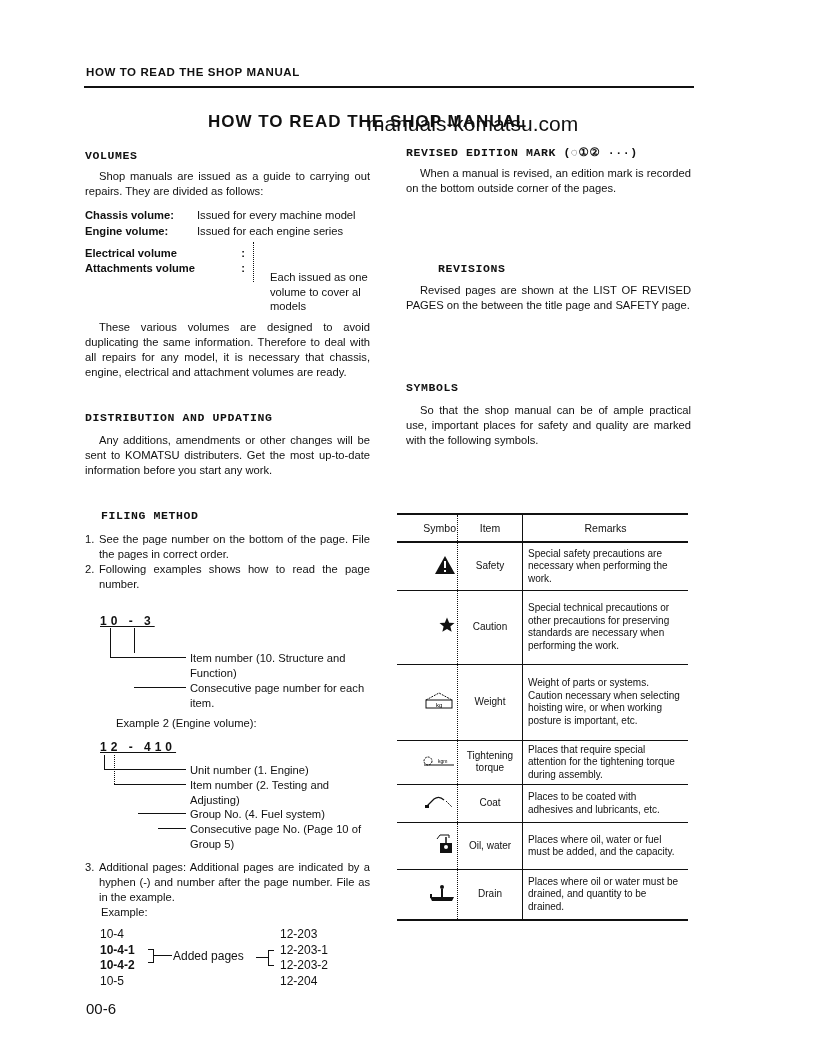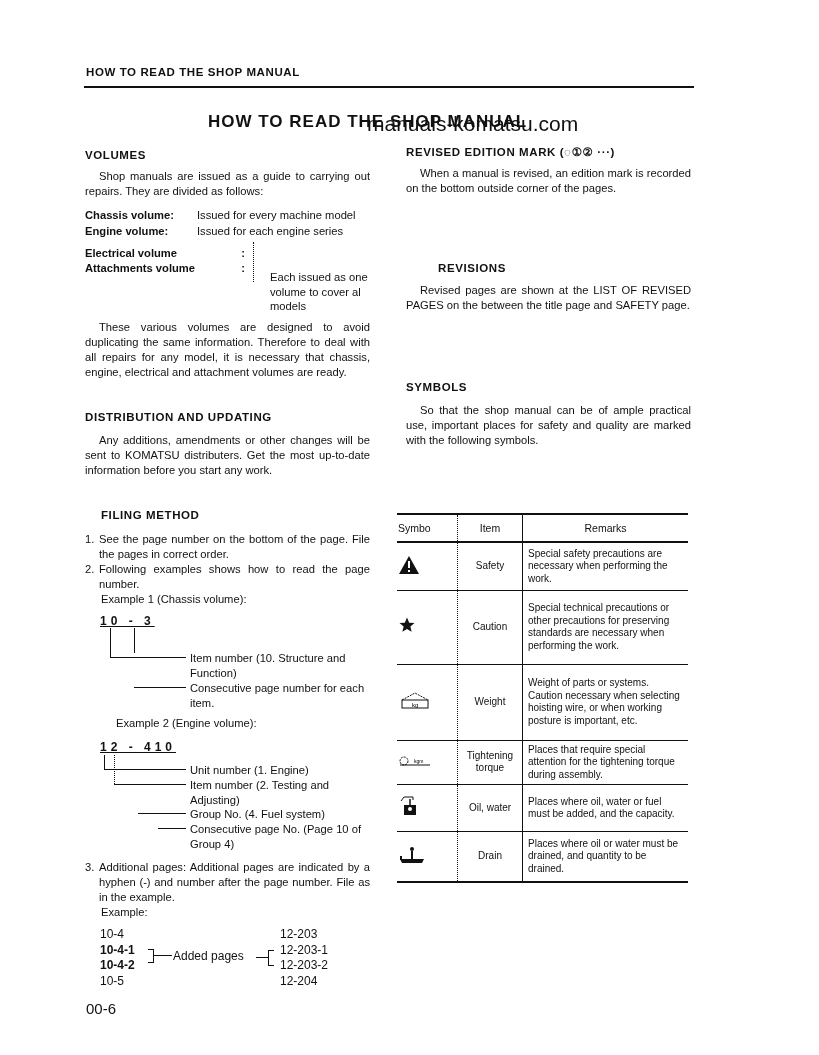--- a/index.html
+++ b/index.html
@@ -2,42 +2,42 @@
 <html><head>
 <meta charset="utf-8">
 <style>
   html, body { margin: 0; padding: 0; background: #ffffff; }
   body { width: 819px; height: 1055px; position: relative; overflow: hidden; color: #111; font-family: "Liberation Sans", sans-serif; }
   .abs { position: absolute; }
   .running-head { left: 86px; top: 66px; font-size: 11.5px; font-weight: bold; letter-spacing: 0.6px; }
   .rule { left: 84px; top: 86px; width: 610px; height: 2px; background: #111; }
   .title { left: 208px; top: 112px; font-size: 17px; font-weight: bold; letter-spacing: 1px; white-space: nowrap; }
   .watermark { left: 367px; top: 112px; font-size: 21px; color: #111; white-space: nowrap; font-weight: normal; }
-  .h { font-size: 11.5px; font-weight: bold; letter-spacing: 0.6px; white-space: nowrap; }
+  .h { font-size: 11.5px; font-weight: bold; letter-spacing: 0.6px; white-space: nowrap; font-family: Liberation Mono, monospace; }
   .p { font-size: 11.2px; line-height: 15px; text-align: justify; }
   .p .indent { display: inline-block; width: 14px; }
   .col-l { left: 85px; width: 285px; }
   .col-r { left: 406px; width: 285px; }
   .vol-row { display: flex; font-size: 11.2px; line-height: 14.5px; }
   .vol-row .k { font-weight: bold; width: 112px; flex: none; }
   .vol-row .v { flex: 1; }
   .group { display: flex; font-size: 11.2px; line-height: 14.5px; }
   .group .keys { width: 168px; font-weight: bold; padding-top: 6px; }
   .group .keys div { display: flex; justify-content: space-between; padding-right: 8px; }
   .group .brace { width: 12px; border-left: 1px dotted #111; margin-right: 4px; height: 40px; margin-top: 2px; }
   .list { font-size: 11.2px; line-height: 15px; }
   .list .li { display: flex; }
   .list .num { width: 14px; flex: none; }
   .ex-num { font-size: 12px; font-weight: bold; letter-spacing: 4px; text-decoration: underline; }
   .diag-line { background: #111; position: absolute; }
   .lbl { font-size: 11.2px; line-height: 14.5px; position: absolute; }
   table.sym { position: absolute; left: 397px; top: 513px; width: 291px; border-collapse: collapse; font-size: 10px; line-height: 12.5px; }
   table.sym th { font-weight: normal; font-size: 10.5px; height: 24px; border-top: 2px solid #111; border-bottom: 2px solid #111; }
   table.sym td { border-bottom: 1px solid #111; vertical-align: middle; }
-  table.sym .c1 { width: 58px; text-align: left; border-right: 1px dotted #111; }
+  table.sym .c1 { width: 58px; text-align: right; border-right: 1px dotted #111; }
   table.sym .c2 { width: 62px; text-align: center; border-right: 1px solid #111; }
   table.sym .c3 { padding: 3px 4px 3px 5px; }
   table.sym tr:last-child td { border-bottom: 2px solid #111; }
   .pages { font-size: 12px; line-height: 15.5px; }
   .footer { left: 86px; top: 1000px; font-size: 15px; }
 </style>
 </head>
 <body>
 
 <div class="abs running-head">HOW TO READ THE SHOP MANUAL</div>
@@ -81,21 +81,20 @@
 <div class="abs h col-l" style="top:509px;padding-left:16px;">FILING METHOD</div>
 <div class="abs list col-l" style="top:532px;">
   <div class="li">
       <span class="num">1.</span>
       <span style="text-align:justify;flex:1;">See the page number on the bottom of the page. File the pages in correct order.</span>
     </div>
   <div class="li">
       <span class="num">2.</span>
       <span style="text-align:justify;flex:1;">Following examples shows how to read the page number.</span>
     </div>
-  <div style="padding-left:16px;">Example 1 (Chassis volume):</div>
 </div>
 
 <div class="abs ex-num" style="left:100px;top:614px;">10 - 3</div>
 <div class="diag-line" style="left:110px;top:628px;width:1px;height:30px;"></div>
 <div class="diag-line" style="left:110px;top:657px;width:76px;height:1px;"></div>
 <div class="diag-line" style="left:134px;top:628px;width:1px;height:25px;"></div>
 <div class="diag-line" style="left:134px;top:687px;width:52px;height:1px;"></div>
 <div class="lbl" style="left:190px;top:651px;width:180px;">Item number (10. Structure and Function)</div>
 <div class="lbl" style="left:190px;top:681px;width:180px;">Consecutive page number for each item.</div>
 
@@ -104,21 +103,21 @@
 <div class="abs ex-num" style="left:100px;top:740px;">12 - 410</div>
 <div class="diag-line" style="left:104px;top:755px;width:1px;height:14px;"></div>
 <div class="diag-line" style="left:104px;top:769px;width:82px;height:1px;"></div>
 <div class="diag-line" style="left:114px;top:755px;width:0;height:29px;border-left:1px dotted #111;background:none;"></div>
 <div class="diag-line" style="left:114px;top:784px;width:72px;height:1px;"></div>
 <div class="diag-line" style="left:138px;top:813px;width:48px;height:1px;"></div>
 <div class="diag-line" style="left:158px;top:828px;width:28px;height:1px;"></div>
 <div class="lbl" style="left:190px;top:763px;width:180px;">Unit number (1. Engine)</div>
 <div class="lbl" style="left:190px;top:778px;width:180px;">Item number (2. Testing and Adjusting)</div>
 <div class="lbl" style="left:190px;top:807px;width:180px;">Group No. (4. Fuel system)</div>
-<div class="lbl" style="left:190px;top:822px;width:180px;">Consecutive page No. (Page 10 of Group 4)</div>
+<div class="lbl" style="left:190px;top:822px;width:180px;">Consecutive page No. (Page 10 of Group 5)</div>
 
 <div class="abs list col-l" style="top:860px;">
   <div class="li">
       <span class="num">3.</span>
       <span style="text-align:justify;flex:1;">Additional pages: Additional pages are indicated by a hyphen (-) and number after the page number. File as in the example.</span>
     </div>
   <div style="padding-left:16px;">Example:</div>
 </div>
 
 <div class="abs pages" style="left:100px;top:927px;">
@@ -192,20 +191,31 @@
       <td class="c1">
         <svg width="34" height="14" viewBox="0 0 34 14">
             <circle cx="6" cy="7" r="4" fill="none" stroke="#111" stroke-width="1" stroke-dasharray="2 1"></circle>
             <line x1="2" y1="11" x2="32" y2="11" stroke="#111" stroke-width="1"></line>
             <text x="16" y="9" font-size="5" font-family="Liberation Sans, sans-serif">kgm</text>
           </svg>
       </td>
       <td class="c2">Tightening torque</td>
       <td class="c3">Places that require special attention for the tightening torque during assembly.</td>
     </tr>
+    <tr style="height:38px;">
+      <td class="c1">
+        <svg width="34" height="14" viewBox="0 0 34 14">
+            <path d="M4 12 L8 8 L12 4 C16 1 20 3 22 5" fill="none" stroke="#111" stroke-width="1.2"></path>
+            <path d="M24 6 L30 12" fill="none" stroke="#111" stroke-width="1" stroke-dasharray="2 1"></path>
+            <rect x="3" y="10" width="4" height="3" fill="#111"></rect>
+          </svg>
+      </td>
+      <td class="c2">Coat</td>
+      <td class="c3">Places to be coated with adhesives and lubricants, etc.</td>
+    </tr>
     <tr style="height:47px;">
       <td class="c1">
         <svg width="22" height="22" viewBox="0 0 22 22">
             <path d="M3 6 L6 2 L15 2 L15 5" fill="none" stroke="#111" stroke-width="1"></path>
             <rect x="6" y="10" width="12" height="10" fill="#111"></rect>
             <path d="M12 4 L12 12" stroke="#111" stroke-width="1.5"></path>
             <circle cx="12" cy="14" r="2" fill="#fff"></circle>
           </svg>
       </td>
       <td class="c2">Oil, water</td>

